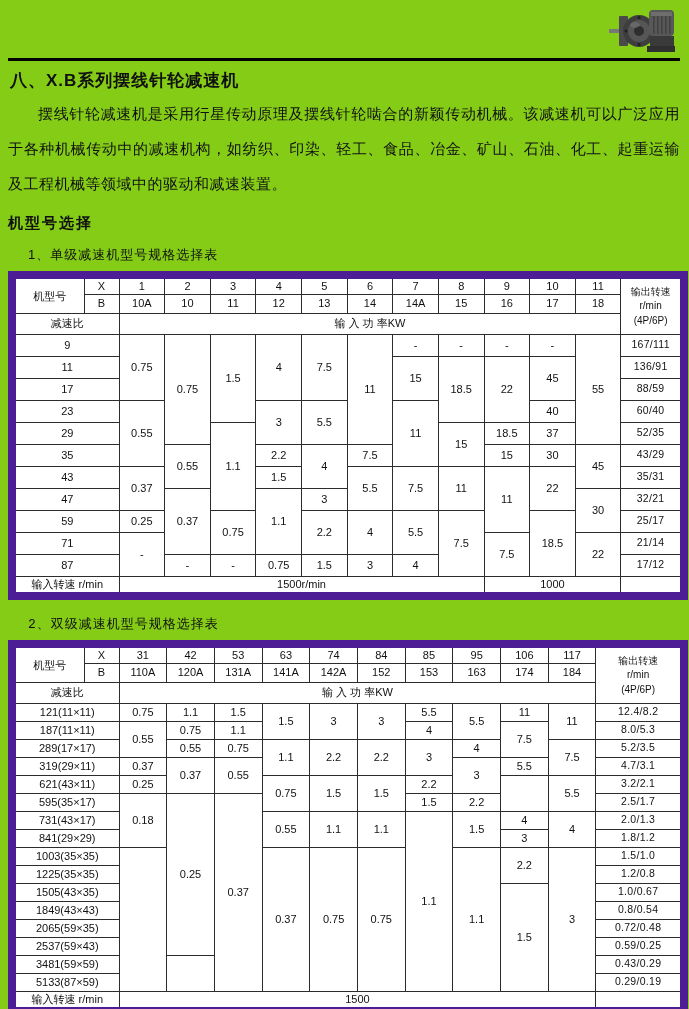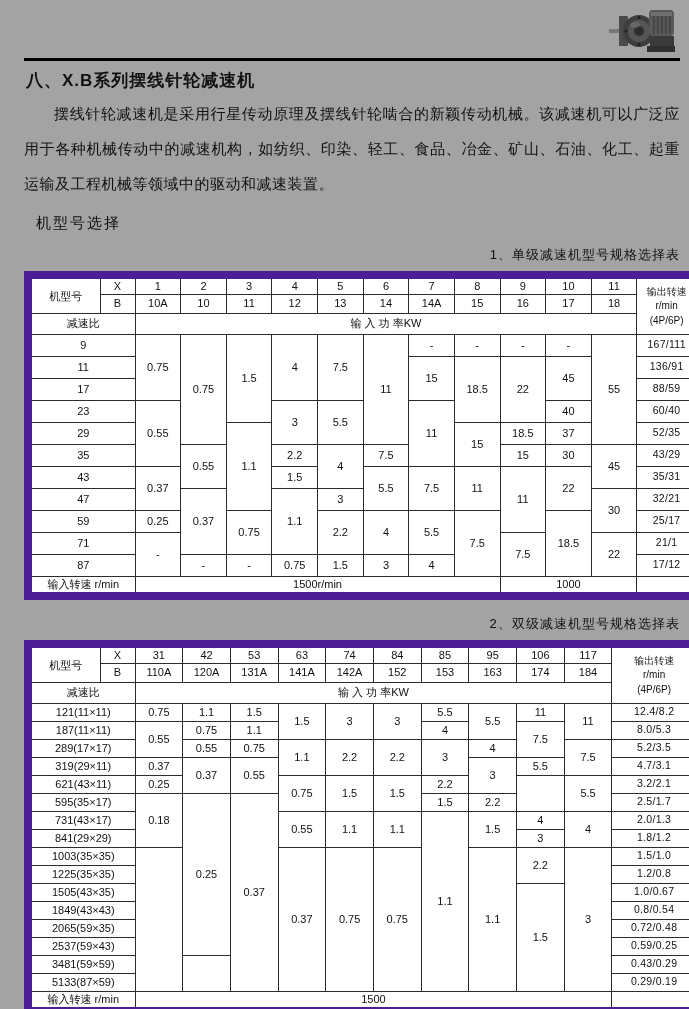--- a/index.html
+++ b/index.html
@@ -1,27 +1,27 @@
 <!DOCTYPE html>
 <html><head>
 <meta charset="utf-8">
 <style>
   html,body{margin:0;padding:0;background:#d8d8d8;}
   .page{
-    width:689px;height:1009px;margin:0 auto;background:#a3a3a3;color:#111;
+    width:689px;height:1009px;margin:0 auto;background:#84cc16;color:#111;
     font-family:"Liberation Sans","DejaVu Sans",sans-serif;
-    position:relative;box-sizing:border-box;padding:0 9px 0 24px;overflow:hidden;
+    position:relative;box-sizing:border-box;padding:0 9px 0 8px;overflow:hidden;
   }
   .topbar{height:58px;position:relative;}
   .photo{position:absolute;top:4px;right:3px;width:68px;height:54px;}
   .rule{height:3px;background:#000;}
   .title{font-size:17px;font-weight:bold;margin:8px 0 0 2px;letter-spacing:1px;}
   .para{font-size:15px;line-height:35px;margin:4px 0 0 0;text-indent:2em;text-align:justify;letter-spacing:0.5px;}
-  .sec{font-size:15px;font-weight:normal;margin:13px 0 0 12px;letter-spacing:2px;}
-  .cap{font-size:13px;margin:13px 0 7px 20px;letter-spacing:1px;text-align:right;}
+  .sec{font-size:15px;font-weight:bold;margin:13px 0 0 0;letter-spacing:2px;}
+  .cap{font-size:13px;margin:13px 0 7px 20px;letter-spacing:1px;}
   .cap2{margin-top:15px;font-family:Liberation Mono, monospace;}
   table.spec{border-collapse:collapse;table-layout:fixed;width:672px;border:8px solid #4c1d95;background:#fff;}
   .spec th,.spec td{border:1px solid #2c2c2c;text-align:center;vertical-align:middle;
     font-weight:normal;font-size:11px;padding:0;overflow:hidden;line-height:1.1;}
   .spec thead tr:nth-child(1){height:19px;}
   .spec thead tr:nth-child(2){height:19px;}
   .spec thead tr:nth-child(3){height:21px;}
   .spec .out{font-size:10px;white-space:pre-line;line-height:1.45;}
   .t1 tbody tr{height:22px;}
   .t2 tbody tr{height:18px;margin-left:16px;}
@@ -205,21 +205,21 @@
             <td rowspan="2">5.5</td>
             <td rowspan="3">7.5</td>
             <td rowspan="3">18.5</td>
             <td class="outv">25/17</td>
           </tr>
           <tr>
             <td colspan="2">71</td>
             <td rowspan="2">-</td>
             <td rowspan="2">7.5</td>
             <td rowspan="2">22</td>
-            <td class="outv">21/1</td>
+            <td class="outv">21/14</td>
           </tr>
           <tr>
             <td colspan="2">87</td>
             <td>-</td>
             <td>-</td>
             <td>0.75</td>
             <td>1.5</td>
             <td>3</td>
             <td>4</td>
             <td class="outv">17/12</td>

